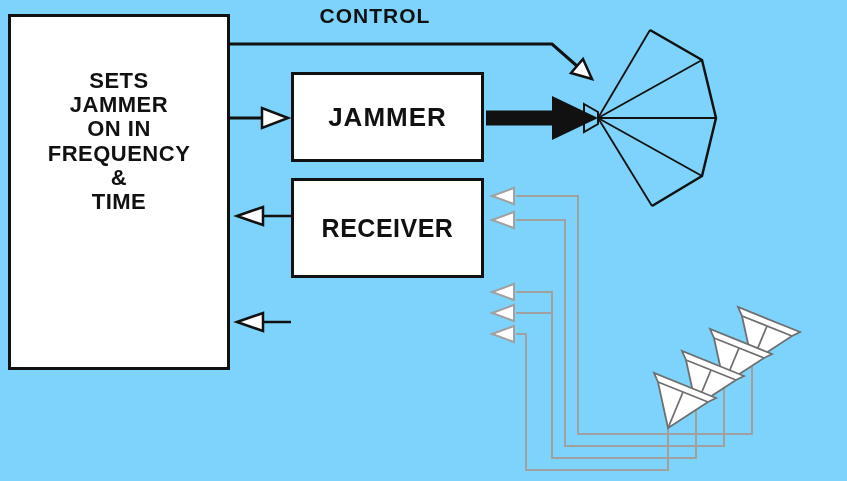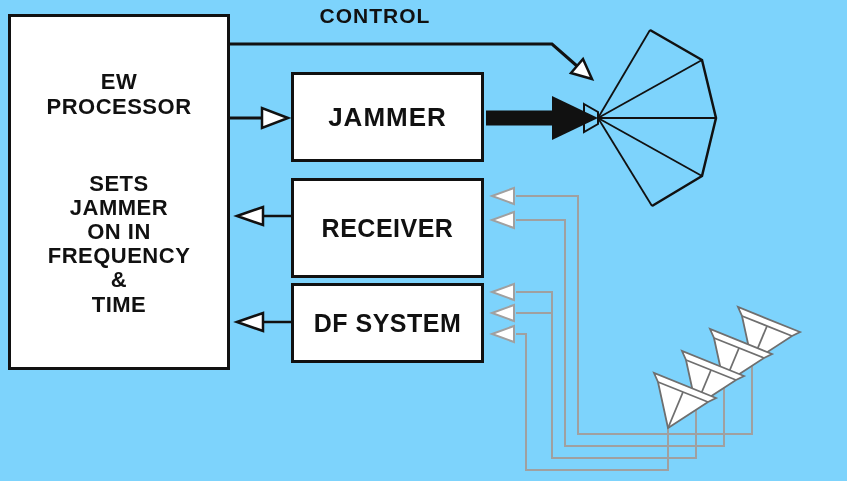--- a/index.html
+++ b/index.html
@@ -104,36 +104,31 @@
         <polygon class="horn" points="668,428 658,382 654,373 716,398 708,402"></polygon>
         <line class="horn" x1="658" y1="382" x2="708" y2="402"></line>
         <line class="horn" x1="668" y1="428" x2="683" y2="392"></line>
       </g>
     </g>
   </svg>
 
   <div id="control-label">CONTROL</div>
 
   <div class="box" id="ew-box">
-    <div class="pre" id="ew-title">EW
-PROCESSOR</div>
     <div class="pre" id="ew-subtitle">SETS
 JAMMER
 ON IN
 FREQUENCY
 &amp;
 TIME</div>
   </div>
 
   <div class="box" id="jammer-box">
     <span>JAMMER</span>
   </div>
 
   <div class="box" id="receiver-box">
     <span>RECEIVER</span>
   </div>
 
-  <div class="box" id="df-box">
-    <span>DF SYSTEM</span>
-  </div>
 
 
 </div>
 
 </body></html>

